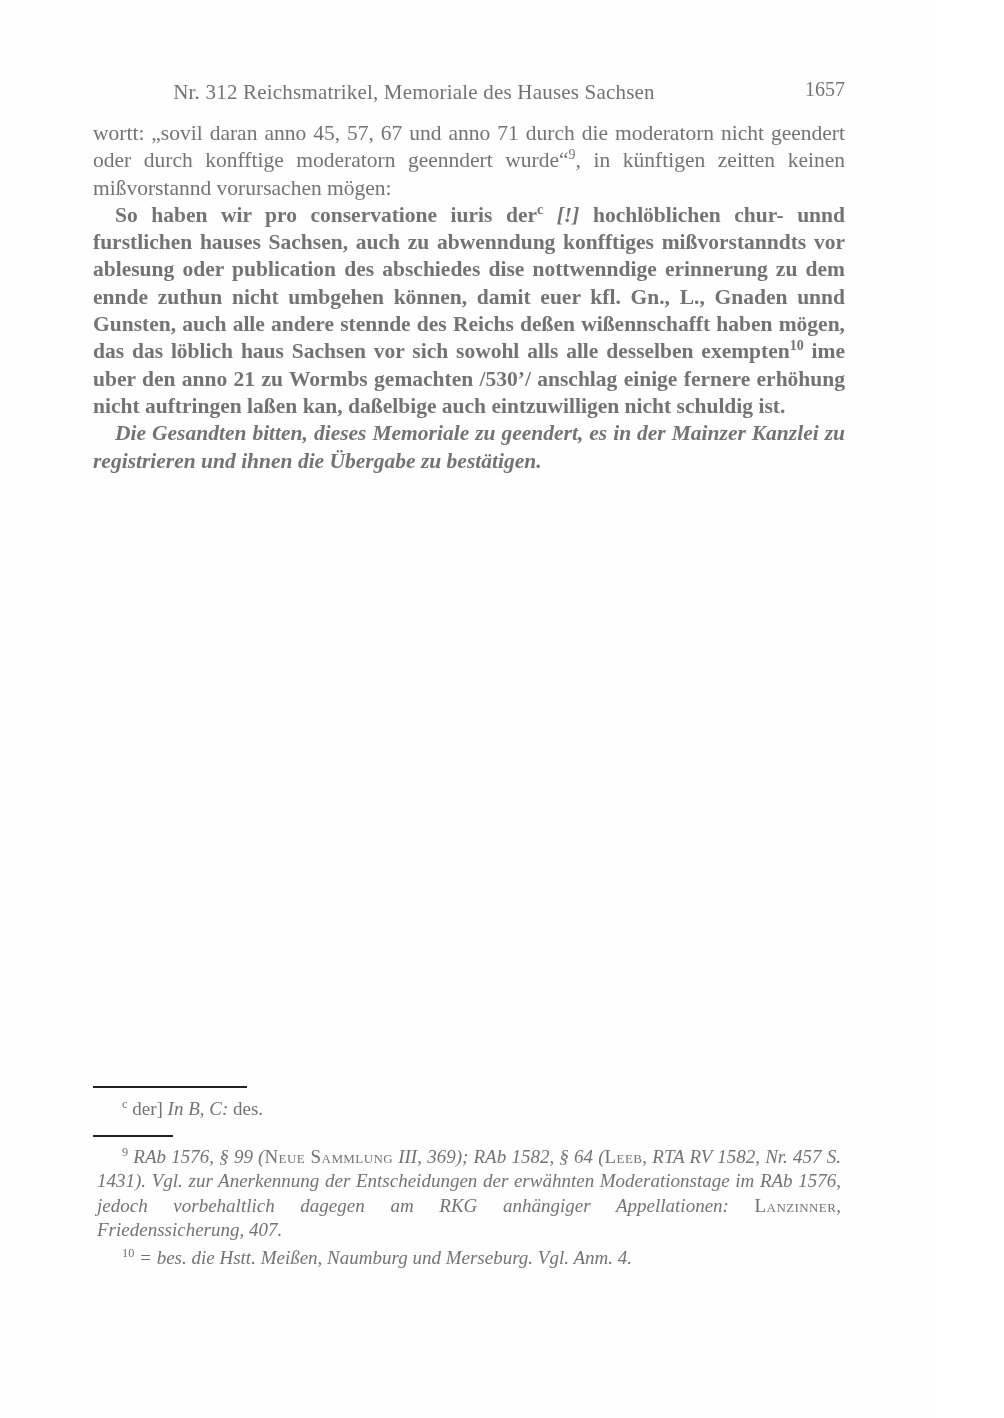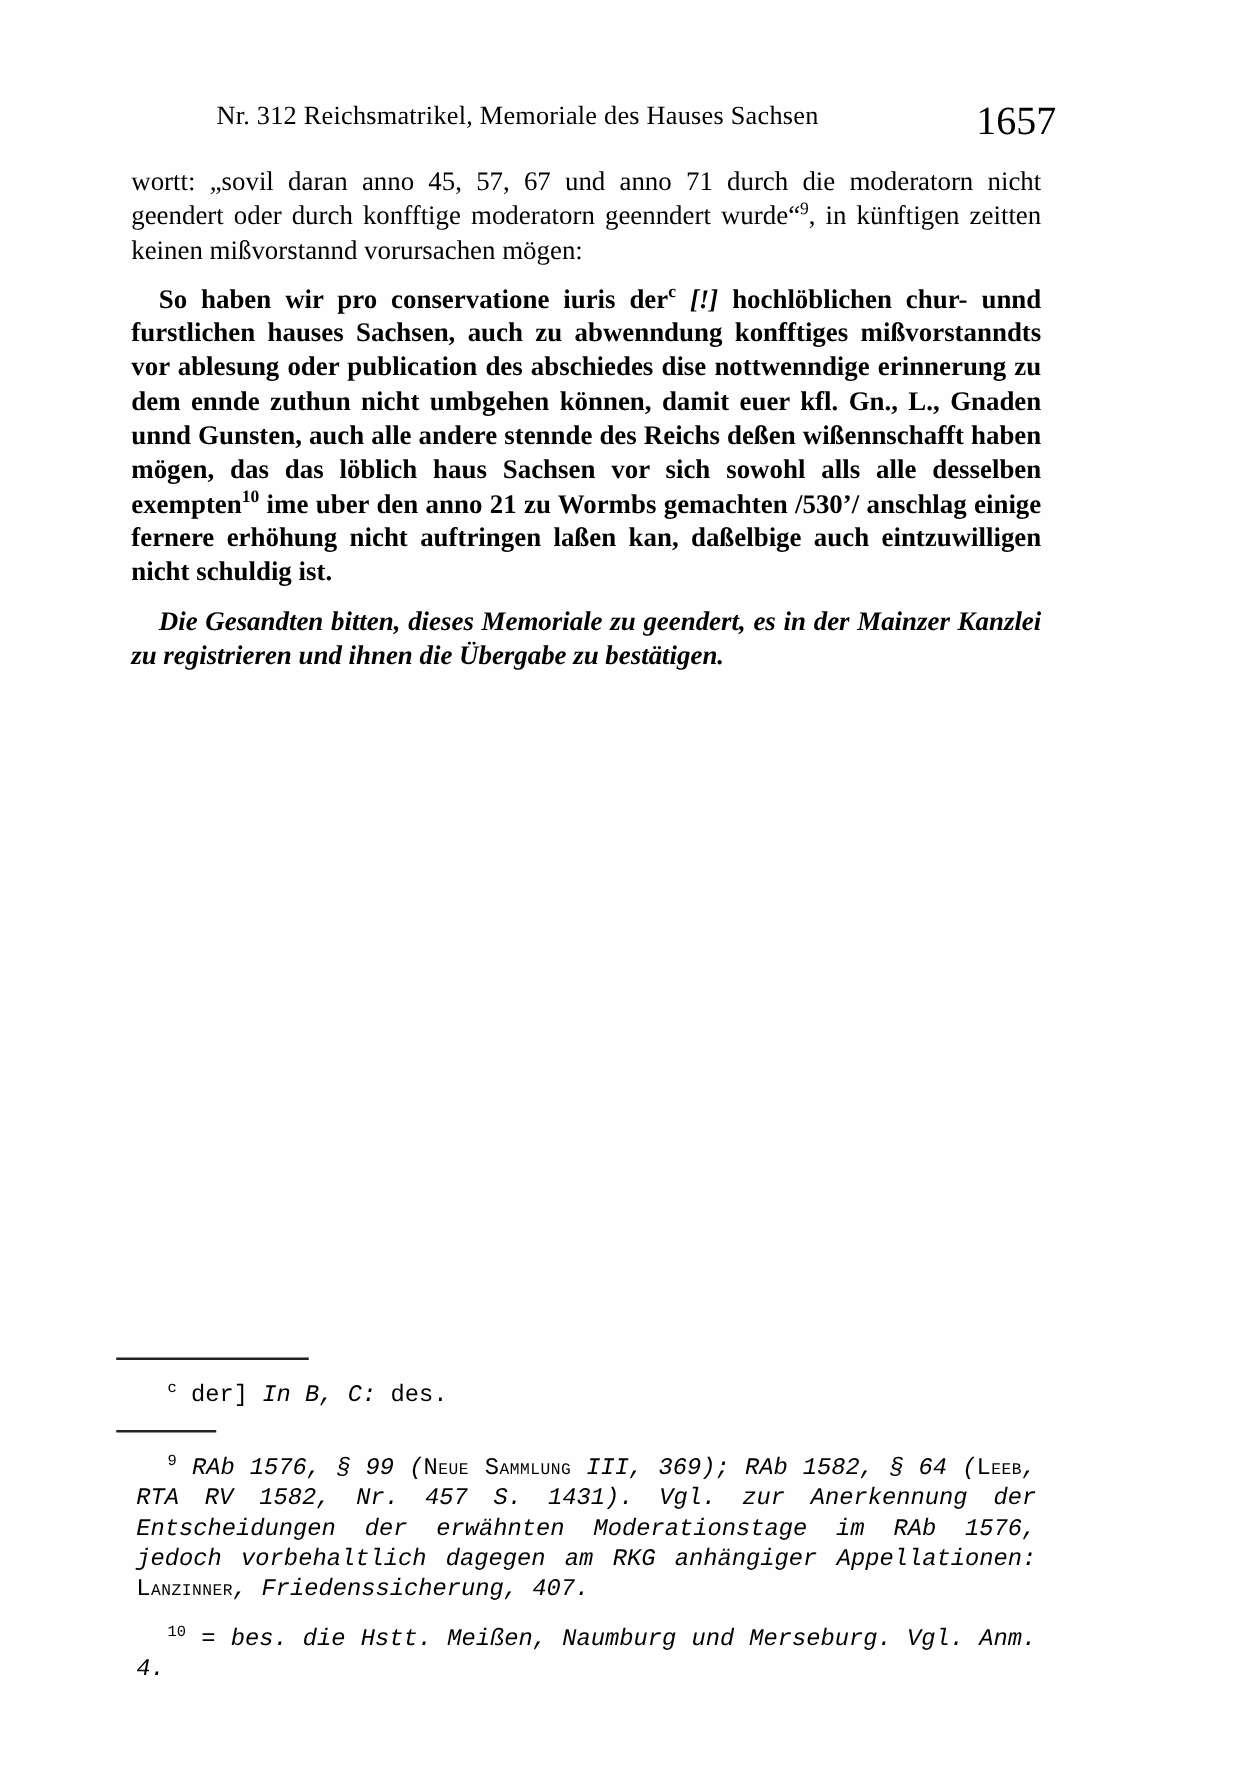--- a/index.html
+++ b/index.html
@@ -5,21 +5,21 @@
   html, body {
     margin: 0;
     padding: 0;
     background: #ffffff;
   }
   .page {
     position: relative;
     width: 932px;
     height: 1418px;
     background: #fefefe;
-    color: #000000;
+    color: #737373;
     font-family: "Liberation Serif", "DejaVu Serif", serif;
     overflow: hidden;
   }
   
   .running-head {
     position: absolute;
     top: 78px;
     left: 93px;
     width: 752px;
     height: 30px;
@@ -31,34 +31,34 @@
     top: 2px;
     text-align: center;
     font-size: 21px;
     letter-spacing: 0.2px;
     white-space: nowrap;
   }
   .page-number {
     position: absolute;
     right: 0;
     top: 0;
-    font-size: 32px;
+    font-size: 20px;
   }
   
   .main-text {
     position: absolute;
     top: 120px;
     left: 93px;
     width: 752px;
     font-size: 21.5px;
     line-height: 27.3px;
     text-align: justify;
   }
   .main-text p {
-    margin: 12px;
+    margin: 0;
     padding: 0;
   }
   .par-indent {
     text-indent: 22px;
     font-weight: bold;
   }
   .par-italic {
     font-style: italic;
   }
   .inline-italic {
@@ -85,24 +85,23 @@
     border-top: 2px solid #222222;
     margin: 0 0 9px 0;
   }
   .fn-rule-notes {
     width: 80px;
     height: 0;
     border-top: 2px solid #222222;
     margin: 14px 0 8px 0;
   }
   .footnote {
-    margin: 16px;
+    margin: 4px;
     padding: 0;
     text-indent: 25px;
-    font-family: Liberation Mono, monospace;
   }
   .fn-italic {
     font-style: italic;
   }
   .fn-roman {
     font-style: normal;
   }
   .smallcaps {
     font-style: normal;
     font-variant: small-caps;

